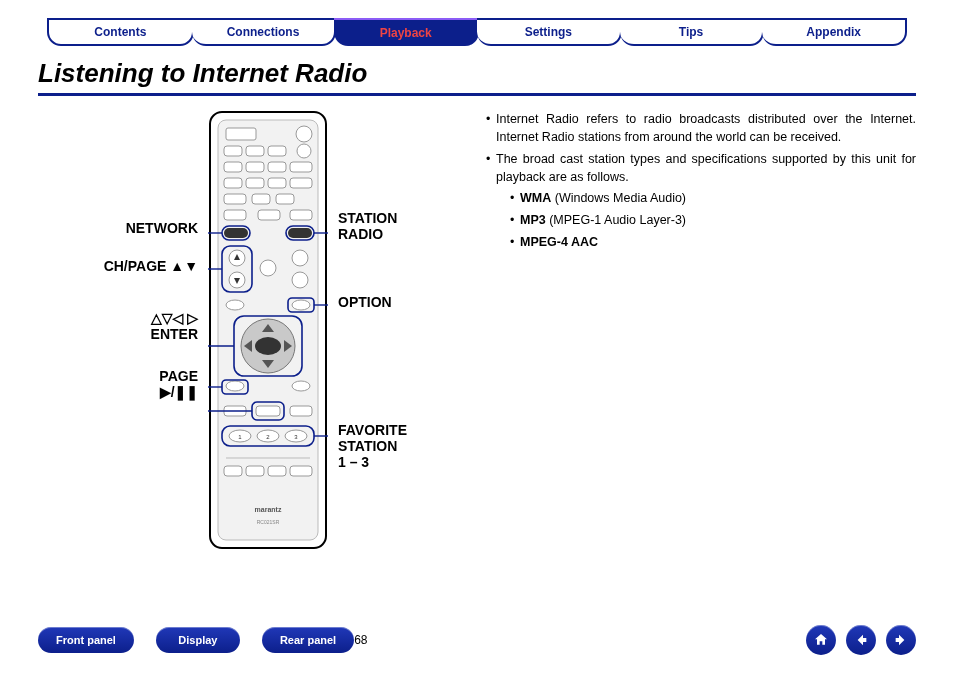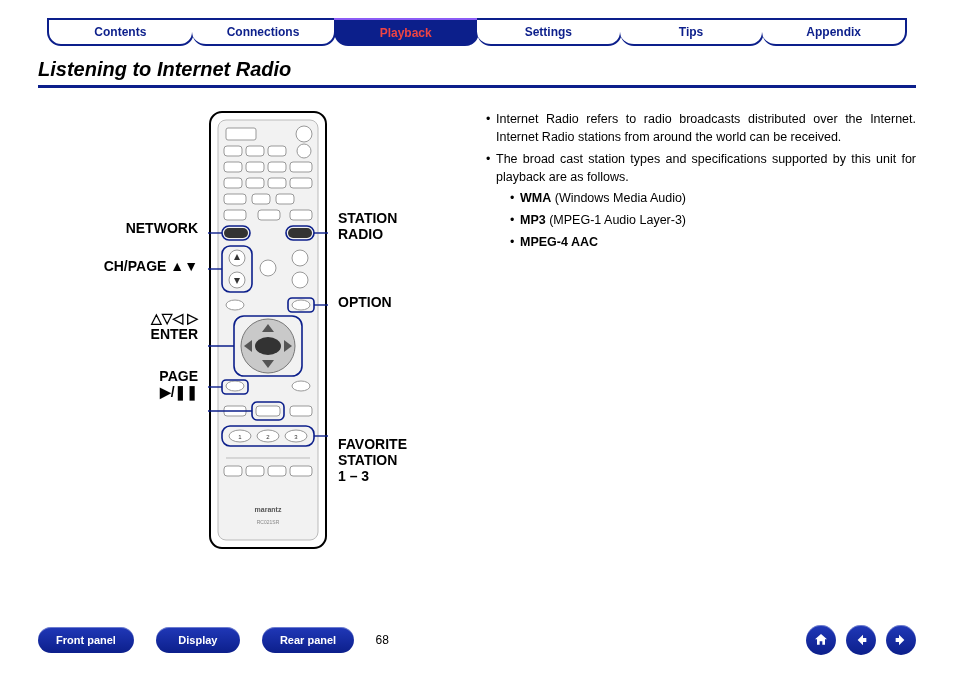--- a/index.html
+++ b/index.html
@@ -11,41 +11,41 @@
   .tab.active { background: #0c1f8b; color: #ef4444; border-radius: 0 0 14px 14px; border-top: 2px solid #8b5cf6; }
   .tabs .tab { border-bottom: 2px solid #0c1f8b; }
   .tabs .tab.active { border-bottom: none; }
   .tab { border-right: 2px solid #0c1f8b; }
   .tab:first-child { border-left: 2px solid #0c1f8b; border-radius: 0 0 0 14px; }
   .tab:last-child { border-radius: 0 0 14px 0; }
   .tab.active + .tab, .tab:first-child {  }
   .tab:not(.active) { border-radius: 0 0 14px 14px; }
   .tab { margin: 0 -1px; }
   
-  .title { position: absolute; top: 58px; left: 38px; right: 38px; font-size: 20px; font-weight: bold; font-style: italic; padding-bottom: 4px; border-bottom: 3px solid #0c1f8b; }
+  .title { position: absolute; top: 58px; left: 38px; right: 38px; font-size: 26px; font-weight: bold; font-style: italic; padding-bottom: 4px; border-bottom: 3px solid #0c1f8b; }
   
   .main { position: absolute; top: 110px; left: 38px; right: 38px; bottom: 70px; display: flex; }
   .col-remote { width: 430px; position: relative; }
   .col-text { flex: 1; font-size: 12.5px; line-height: 1.45; padding-left: 18px; }
   .col-text ul { list-style: none; }
   .col-text li { position: relative; padding-left: 10px; margin-bottom: 4px; text-align: justify;}
   .col-text li::before { content: "•"; position: absolute; left: 0; top: 0; }
   .sublist { margin-left: 14px; margin-top: 2px; }
   .sublist li::before { content: "•"; }
   
   .remote-wrap { position: absolute; left: 0; right: 0; top: 0; bottom: 0; }
   .rlabel { position: absolute; font-size: 14px; font-weight: bold; color: #000; line-height: 1.15; }
   .rlabel.right { text-align: left; }
   .rlabel.left { text-align: right; }
   .remote-svg { position: absolute; left: 170px; top: 0; }
   
   .footer { position: absolute; left: 38px; right: 38px; bottom: 16px; height: 34px; display: flex; align-items: center; }
   .fgroup { display: flex; gap: 22px; }
   .pill { height: 26px; padding: 8px 18px; background: linear-gradient(#2038b8,#0c1f8b); color: #fff; font-size: 11px; font-weight: bold; border-radius: 13px; display: flex; align-items: center; justify-content: center; min-width: 84px; box-shadow: inset 0 1px 0 rgba(255,255,255,.35); }
-  .pagenum { font-size: 12px; width: 56px; text-align: center; }
+  .pagenum { font-size: 12px; width: 56px; text-align: left; }
   .circlebtn { width: 30px; height: 30px; border-radius: 50%; background: linear-gradient(#2038b8,#0c1f8b); color: #fff; display: flex; align-items: center; justify-content: center; box-shadow: inset 0 1px 0 rgba(255,255,255,.35); }
   .circlebtn svg { width: 16px; height: 16px; }
   .spacer { flex: 1; }
 </style>
 </head>
 <body>
 
 <div class="tabs">
   <div class="tab">Contents</div>
   <div class="tab">Connections</div>
@@ -68,21 +68,21 @@
       <div class="rlabel left" style="right:270px;top:200px;">
         <span>△▽◁ ▷</span><br><span>ENTER</span>
       </div>
       <div class="rlabel left" style="right:270px;top:258px;">
         <span>PAGE</span><br><span>▶/❚❚</span>
       </div>
 
       <div class="rlabel right" style="left:300px;top:100px;white-space:pre-line;">STATION
 RADIO</div>
       <div class="rlabel right" style="left:300px;top:184px;">OPTION</div>
-      <div class="rlabel right" style="left:300px;top:326px;white-space:pre-line;">FAVORITE
+      <div class="rlabel right" style="left:300px;top:312px;white-space:pre-line;">FAVORITE
 STATION
 1 – 3</div>
 
       <svg class="remote-svg" width="120" height="440" viewBox="0 0 120 440">
         <rect x="2" y="2" width="116" height="436" rx="12" fill="#fff" stroke="#000" stroke-width="2"></rect>
         <rect x="10" y="10" width="100" height="420" rx="8" fill="#f2f2f2" stroke="#bbb"></rect>
 
         <rect x="18" y="18" width="30" height="12" rx="2" fill="#fff" stroke="#999"></rect>
         <circle cx="96" cy="24" r="8" fill="#fff" stroke="#999"></circle>
 

